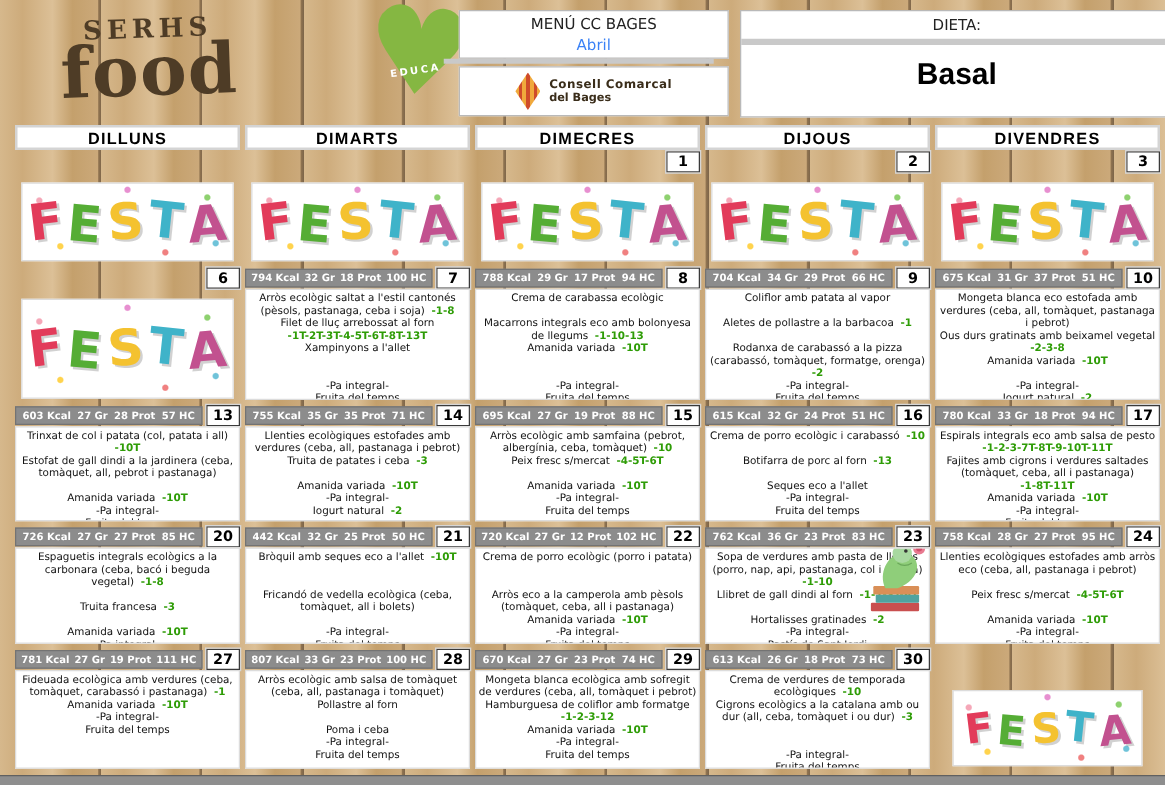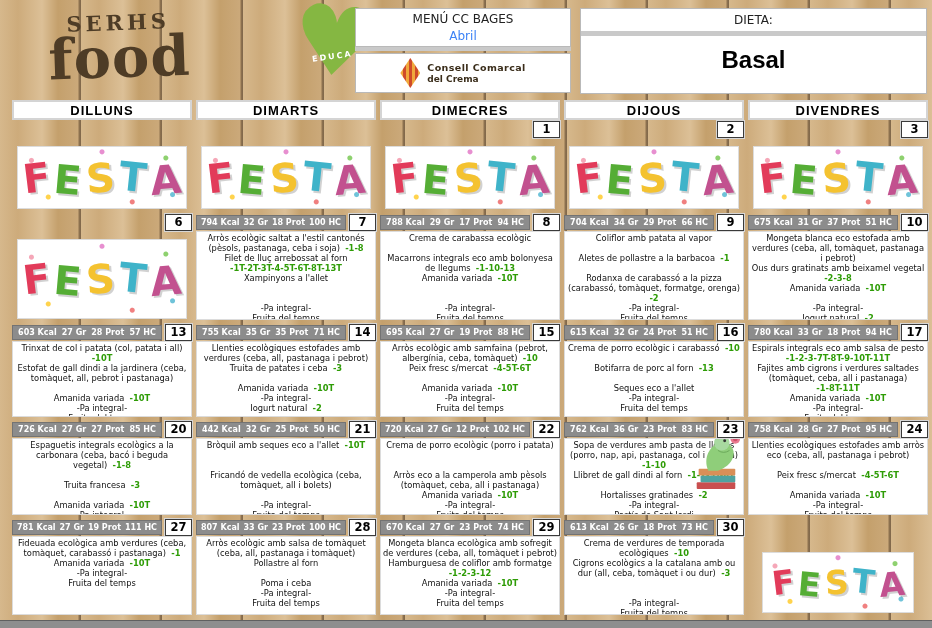--- a/index.html
+++ b/index.html
@@ -12,21 +12,21 @@
         #d6b88c 0px,#cdab7b 18px,#dcc097 42px,#c4a06c 58px,#cba97a 78px,
         #8f7350 79px,#7e664a 81px);
   }
   
   .brand{position:absolute;left:48px;top:10px;color:#4e3c26;transform:rotate(-2deg);text-align:center;}
   .brand-top{font-family:"DejaVu Serif",serif;font-weight:bold;font-size:21px;letter-spacing:4px;}
   .brand-bottom{font-family:"DejaVu Serif",serif;font-weight:bold;font-size:56px;line-height:44px;letter-spacing:1px;}
   .heart{position:absolute;left:292px;top:6px;width:84px;height:92px;}
   .heart-glyph{position:absolute;left:0;top:-14px;font-size:96px;color:#85b742;line-height:100px;transform:rotate(6deg);}
   .educa{position:absolute;left:20px;top:46px;color:#fff;font-size:8px;font-weight:bold;letter-spacing:2px;transform:rotate(-8deg);}
-  .white-box{position:absolute;background:#fff;border:1px solid #b9b9b9;}
+  .white-box{position:absolute;background:#fff;border:1px solid #b9b9b9;margin-left:12px;}
   .menu-box{left:355px;top:8px;width:214px;height:34px;text-align:center;padding-top:3px;}
   .menu-box .t1{font-size:12px;color:#222;}
   .menu-box .t2{font-size:12px;color:#3b82f6;margin-top:3px;}
   .box-divider{position:absolute;left:355px;top:47px;width:216px;height:4px;background:#c9c9c9;}
   .org-box{left:355px;top:53px;width:214px;height:38px;display:flex;align-items:center;justify-content:center;gap:7px;}
   .diamond{width:20px;height:30px;background:repeating-linear-gradient(90deg,#f0a93c 0 3px,#cf4b2a 3px 6px);clip-path:polygon(50% 0,100% 50%,50% 100%,0 50%);}
   .org-text{text-align:left;color:#3a2d1a;}
   .org-l1{font-size:9.5px;font-weight:bold;letter-spacing:0.4px;}
   .org-l2{font-size:9px;font-weight:bold;margin-top:1px;}
   .diet-box{left:580px;top:8px;width:345px;height:84px;}
@@ -89,21 +89,21 @@
 
   <div class="white-box menu-box">
     <div class="t1">MENÚ CC BAGES</div>
     <div class="t2">Abril</div>
   </div>
   <div class="box-divider"></div>
   <div class="white-box org-box">
     <div class="diamond"></div>
     <div class="org-text">
       <div class="org-l1">Consell Comarcal</div>
-      <div class="org-l2">del Crema</div>
+      <div class="org-l2">del Bages</div>
     </div>
   </div>
 
   <div class="white-box diet-box">
     <div class="diet-label">DIETA:</div>
     <div class="diet-divider"></div>
     <div class="diet-value">Basal</div>
   </div>
 
   <div id="grid">

